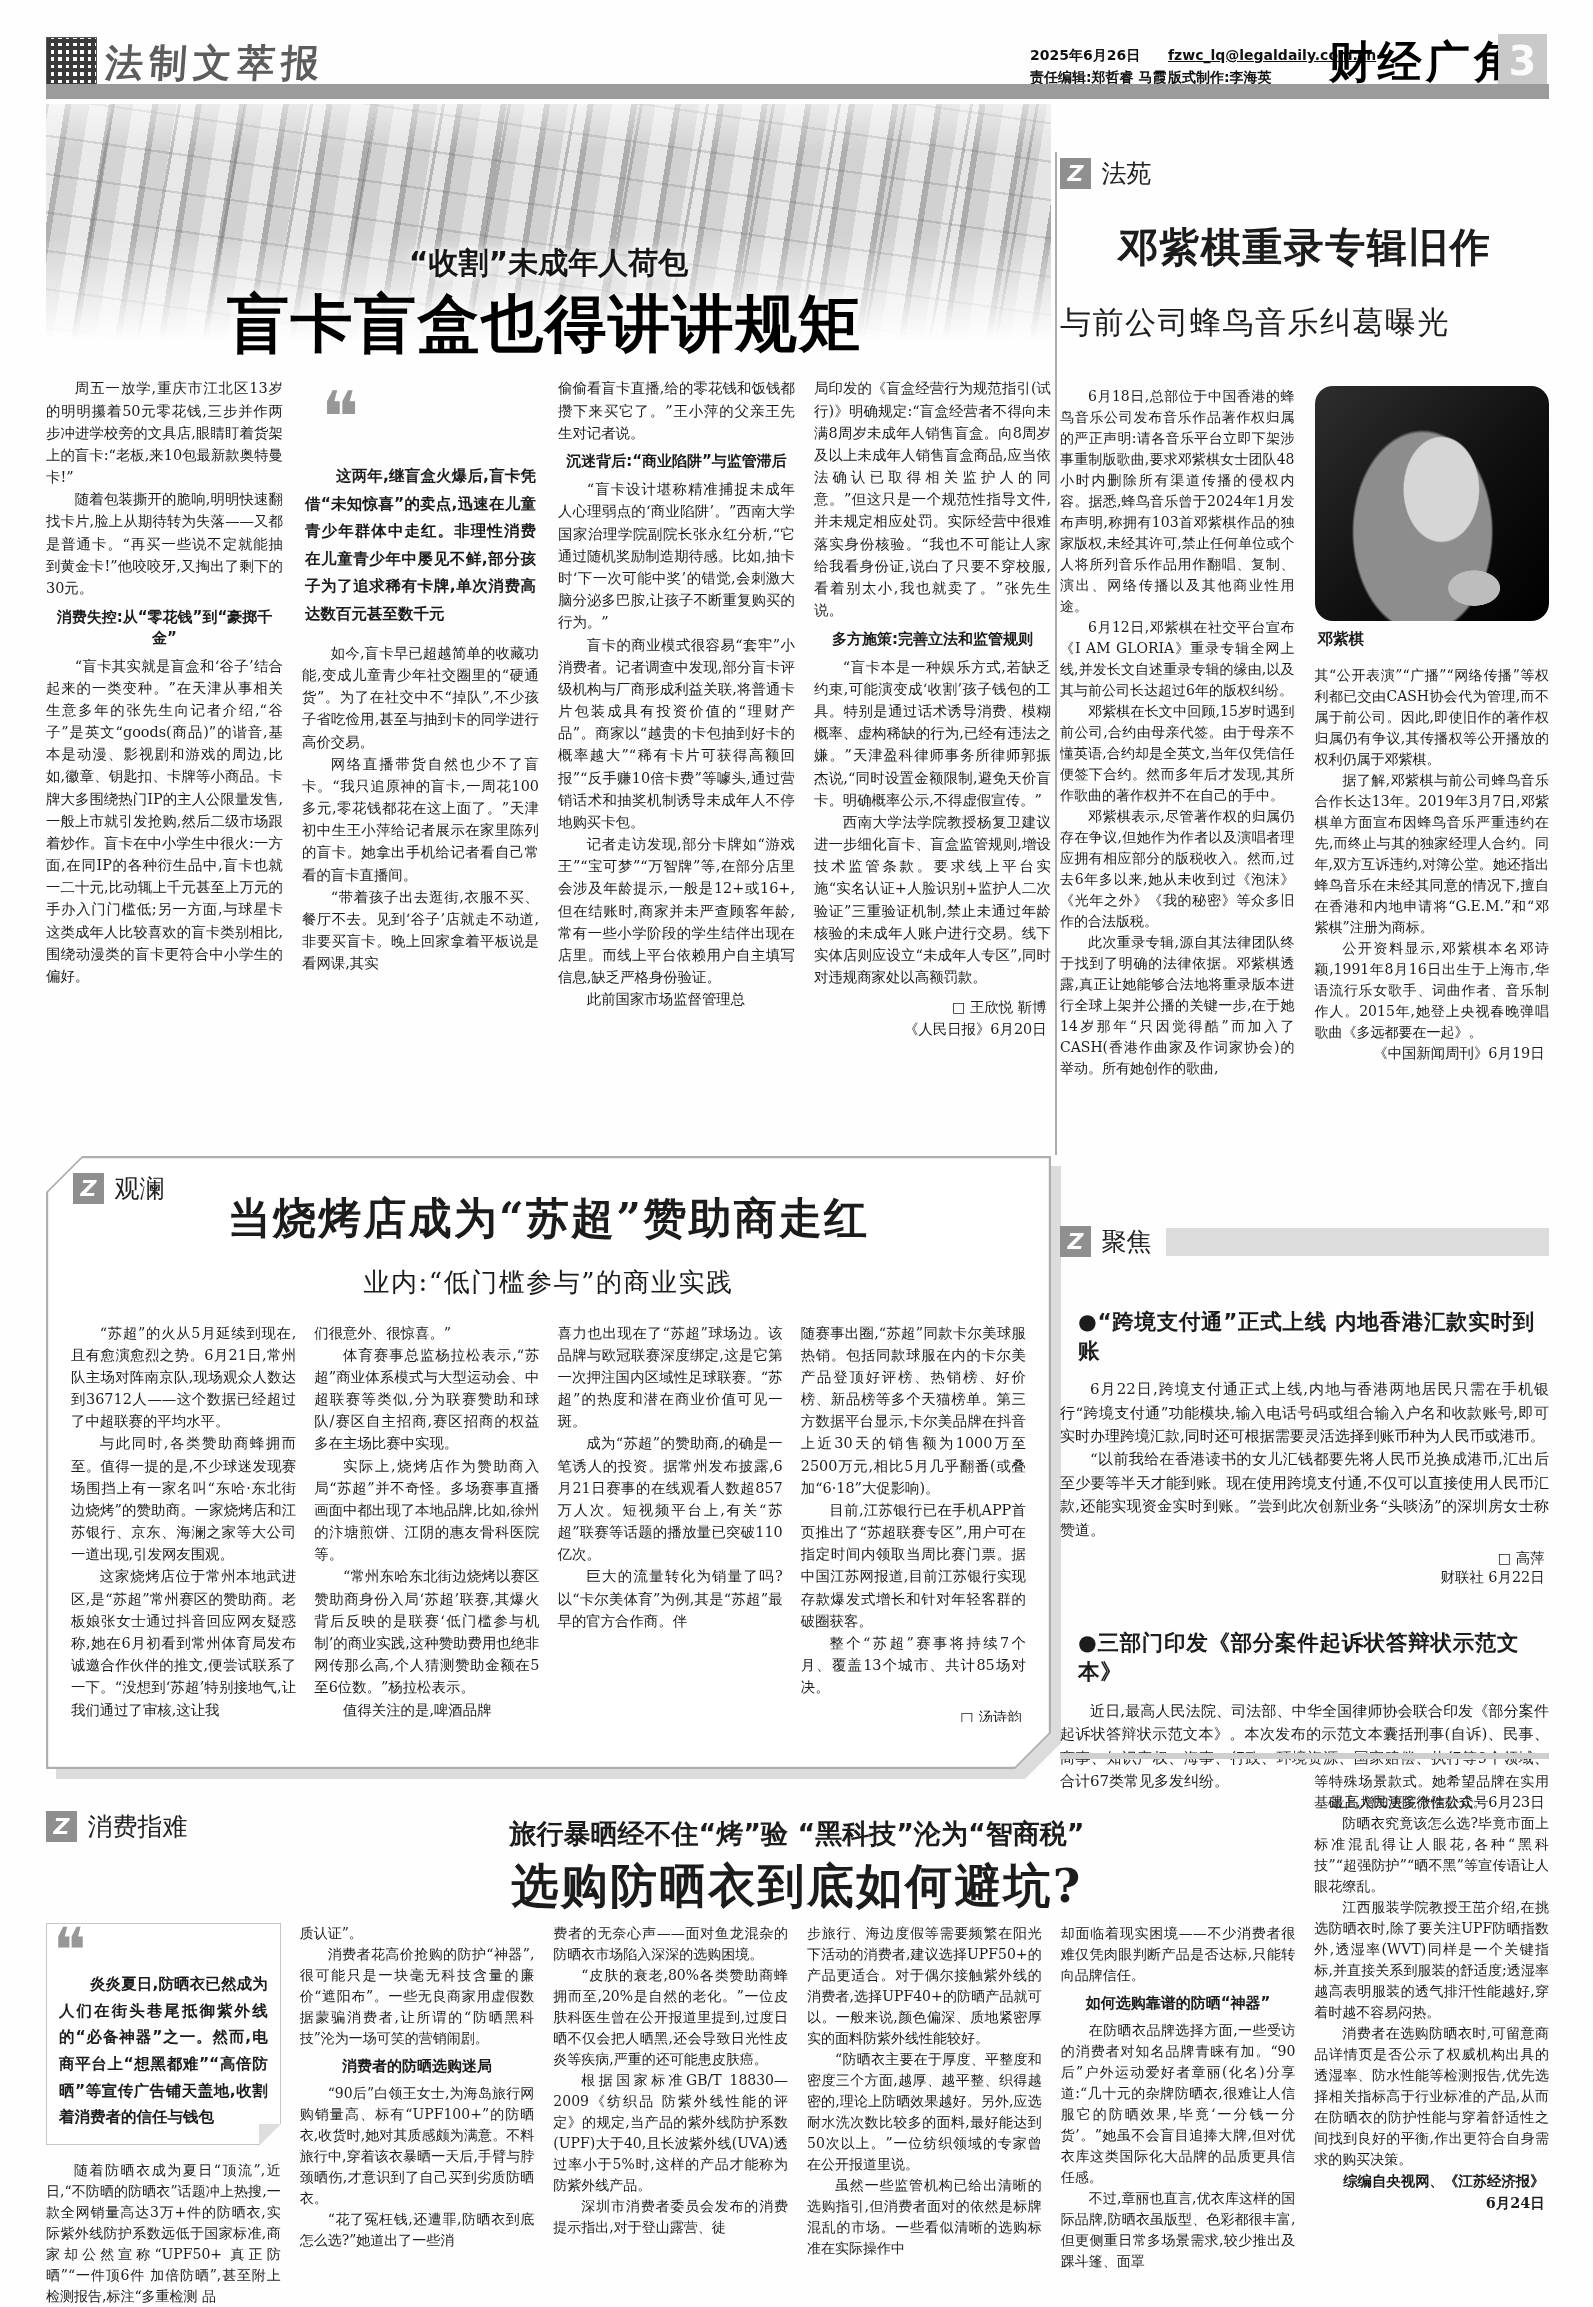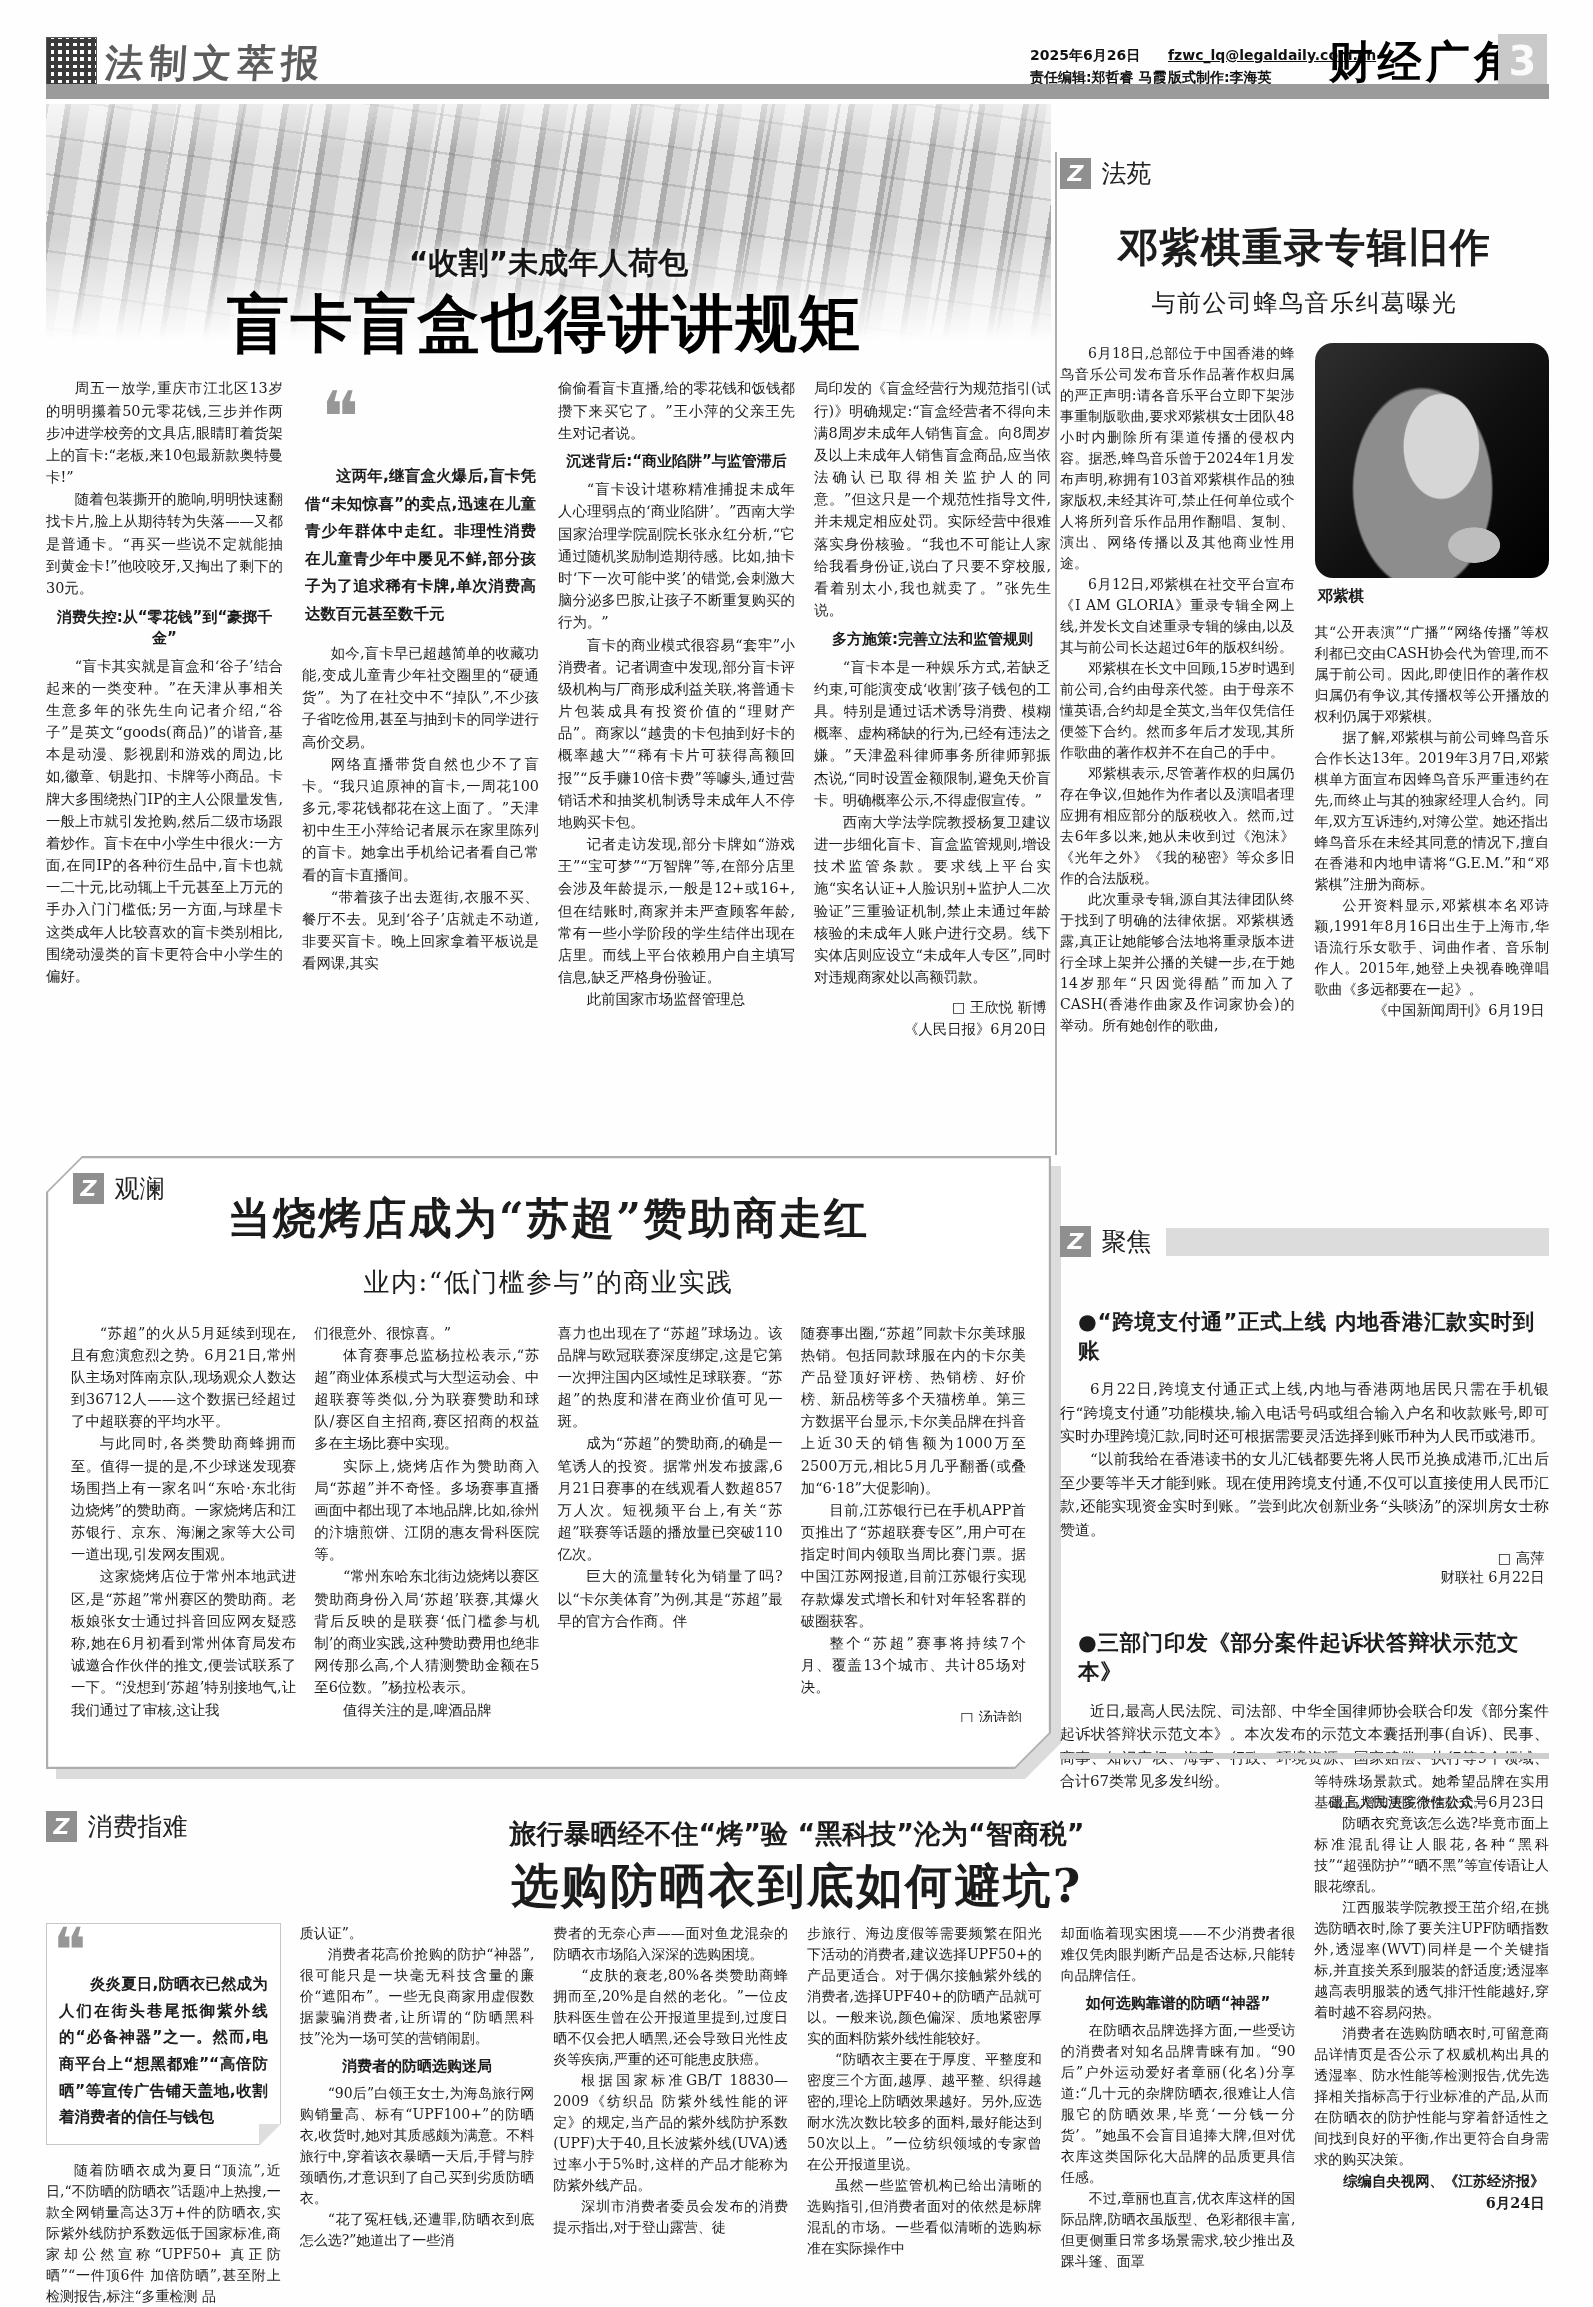--- a/index.html
+++ b/index.html
@@ -47,22 +47,22 @@
   #main-cols{display:flex;gap:19px;margin-top:10.4px;height:774px;overflow:hidden;}
   #main-cols .col{flex:1;min-width:0;}
   .qmark{font-size:71px;line-height:1;color:#979797;font-family:"DejaVu Serif","Liberation Serif",serif;
          margin:4.4px 0 4.4px 19px;height:77px;}
   .pullquote{font-family:"DejaVu Sans","Liberation Sans",sans-serif;font-weight:700;font-size:15.5px;
              line-height:1.78;text-indent:2em;text-align:justify;margin:4.4px 3px 13.3px 3px;}
   #rule-vert{position:absolute;left:1055px;top:152px;width:1.5px;height:1003px;background:#adadad;}
   
   #fayuan{position:absolute;left:1060px;top:157px;width:489px;}
   #fy-headline{text-align:center;font-size:40px;font-weight:700;margin-top:30px;letter-spacing:1.5px;}
-  #fy-subhead{text-align:center;font-size:24px;font-weight:500;margin-top:12px;letter-spacing:1.5px;}
-  #fy-cols{display:flex;gap:20px;margin-top:24px;}
+  #fy-subhead{text-align:left;font-size:31px;font-weight:500;margin-top:27px;letter-spacing:1.5px;}
+  #fy-cols{display:flex;gap:20px;margin-top:42px;}
   #fy-cols .col{flex:1;min-width:0;font-size:14px;line-height:1.5;}
   #fy-photo{height:235px;border-radius:18px;
             background:
               radial-gradient(64px 89px at 54% 44%,#d6d6d6 0 58%,rgba(0,0,0,0) 60%),
               radial-gradient(44px 30px at 68% 86%,#bdbdbd 0 58%,rgba(0,0,0,0) 60%),
               radial-gradient(118px 170px at 46% 62%,#8d8d8d 0 58%,rgba(0,0,0,0) 60%),
               linear-gradient(135deg,#2e2e2e,#101010 55%,#000);}
   #fy-caption{font-family:"DejaVu Sans","Liberation Sans",sans-serif;font-weight:700;font-size:15.5px;margin:7.4px 0 13.3px 3px;}
   
   #jujiao{position:absolute;left:1060px;top:1225px;width:489px;}

